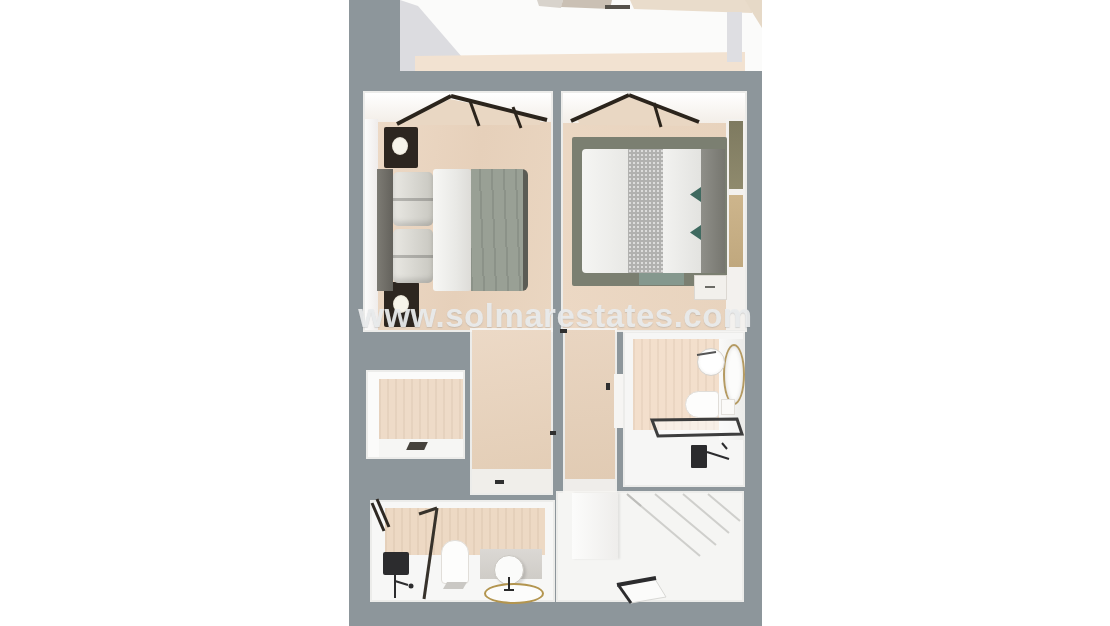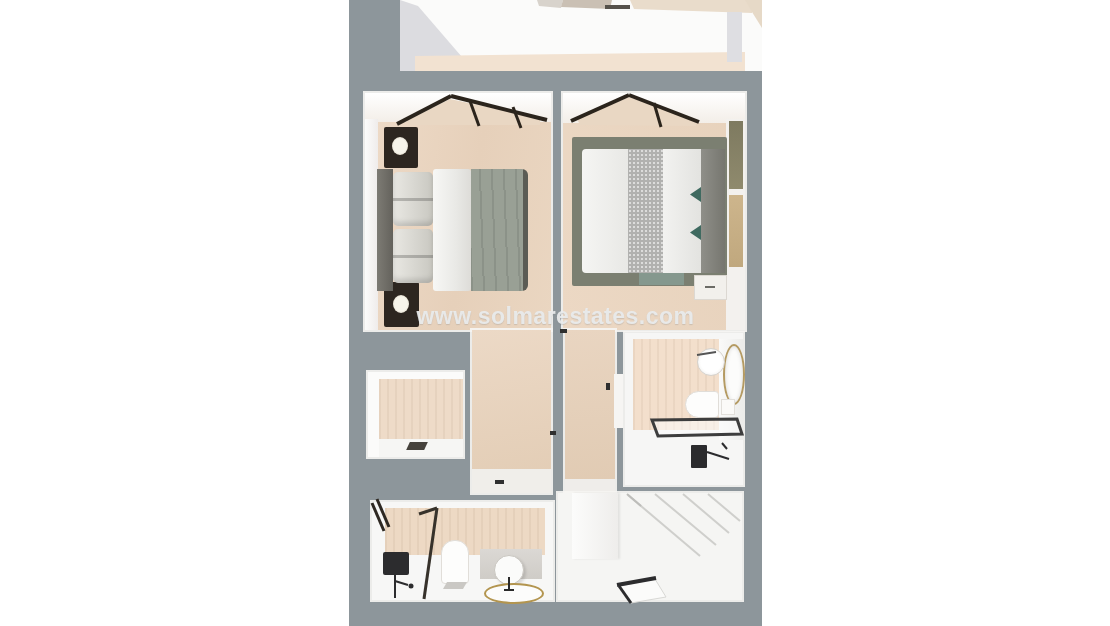--- a/index.html
+++ b/index.html
@@ -3,21 +3,21 @@
 <meta charset="utf-8">
 <style>
   html,body{margin:0;padding:0;background:#ffffff;}
   .canvas{position:relative;width:1110px;height:626px;background:#ffffff;overflow:hidden;
           font-family:"Liberation Sans", sans-serif;}
   .abs{position:absolute;}
   .room{position:absolute;box-shadow:0 0 0 2px rgba(246,245,243,.9);}
   .overlay{position:absolute;left:0;top:0;width:1110px;height:626px;pointer-events:none;}
   .watermark{position:absolute;left:349px;top:299px;width:413px;height:34px;
              display:flex;align-items:center;justify-content:center;
-             font-weight:bold;font-size:23px;letter-spacing:.5px;
+             font-weight:bold;font-size:33px;letter-spacing:.5px;
              color:rgba(233,236,237,.93);text-shadow:0 1px 1px rgba(120,125,128,.25);
              z-index:40;}
   
   .pillow{position:relative;width:100%;height:54px;margin:3px 0;border-radius:5px;
           background:linear-gradient(90deg,#e9e8e3,#c9c8c1);
           box-shadow:inset 0 -4px 5px rgba(0,0,0,.14);}
   .pillow::after{content:"";position:absolute;left:0;top:48%;width:100%;height:3px;
                  background:rgba(90,90,85,.35);}
   .blanket-tex{background-color:#99a095;
      background-image:repeating-linear-gradient(88deg,rgba(0,0,0,.09) 0 2px,transparent 2px 12px);}

